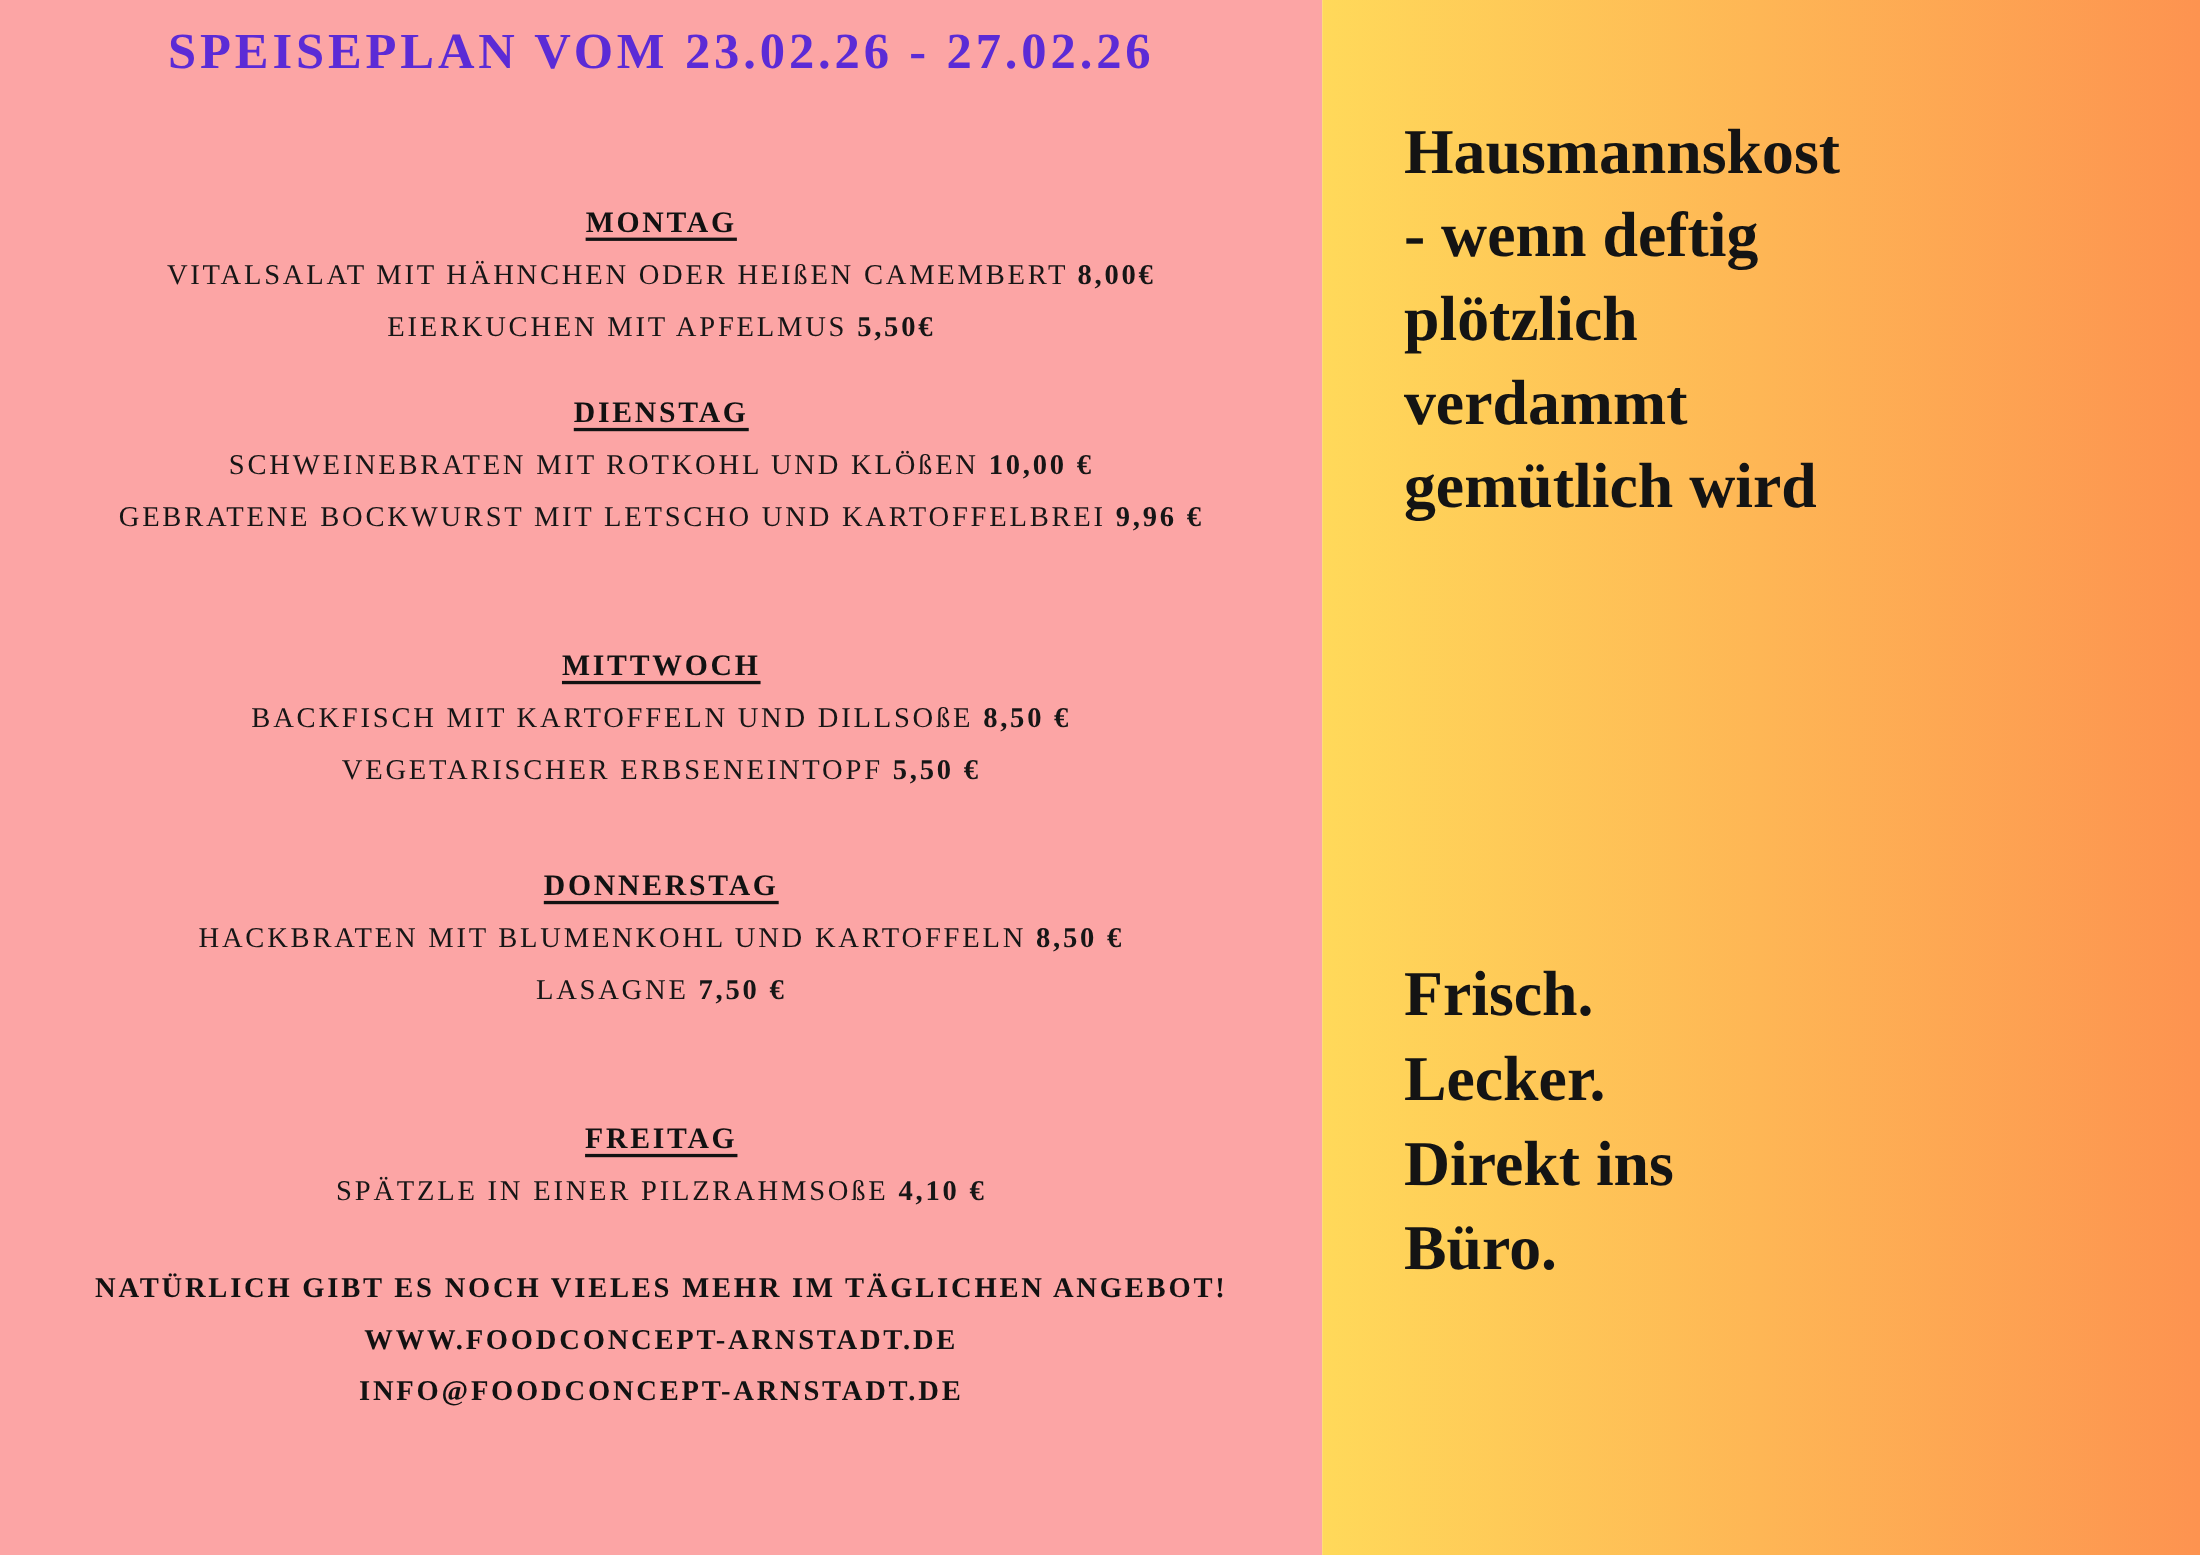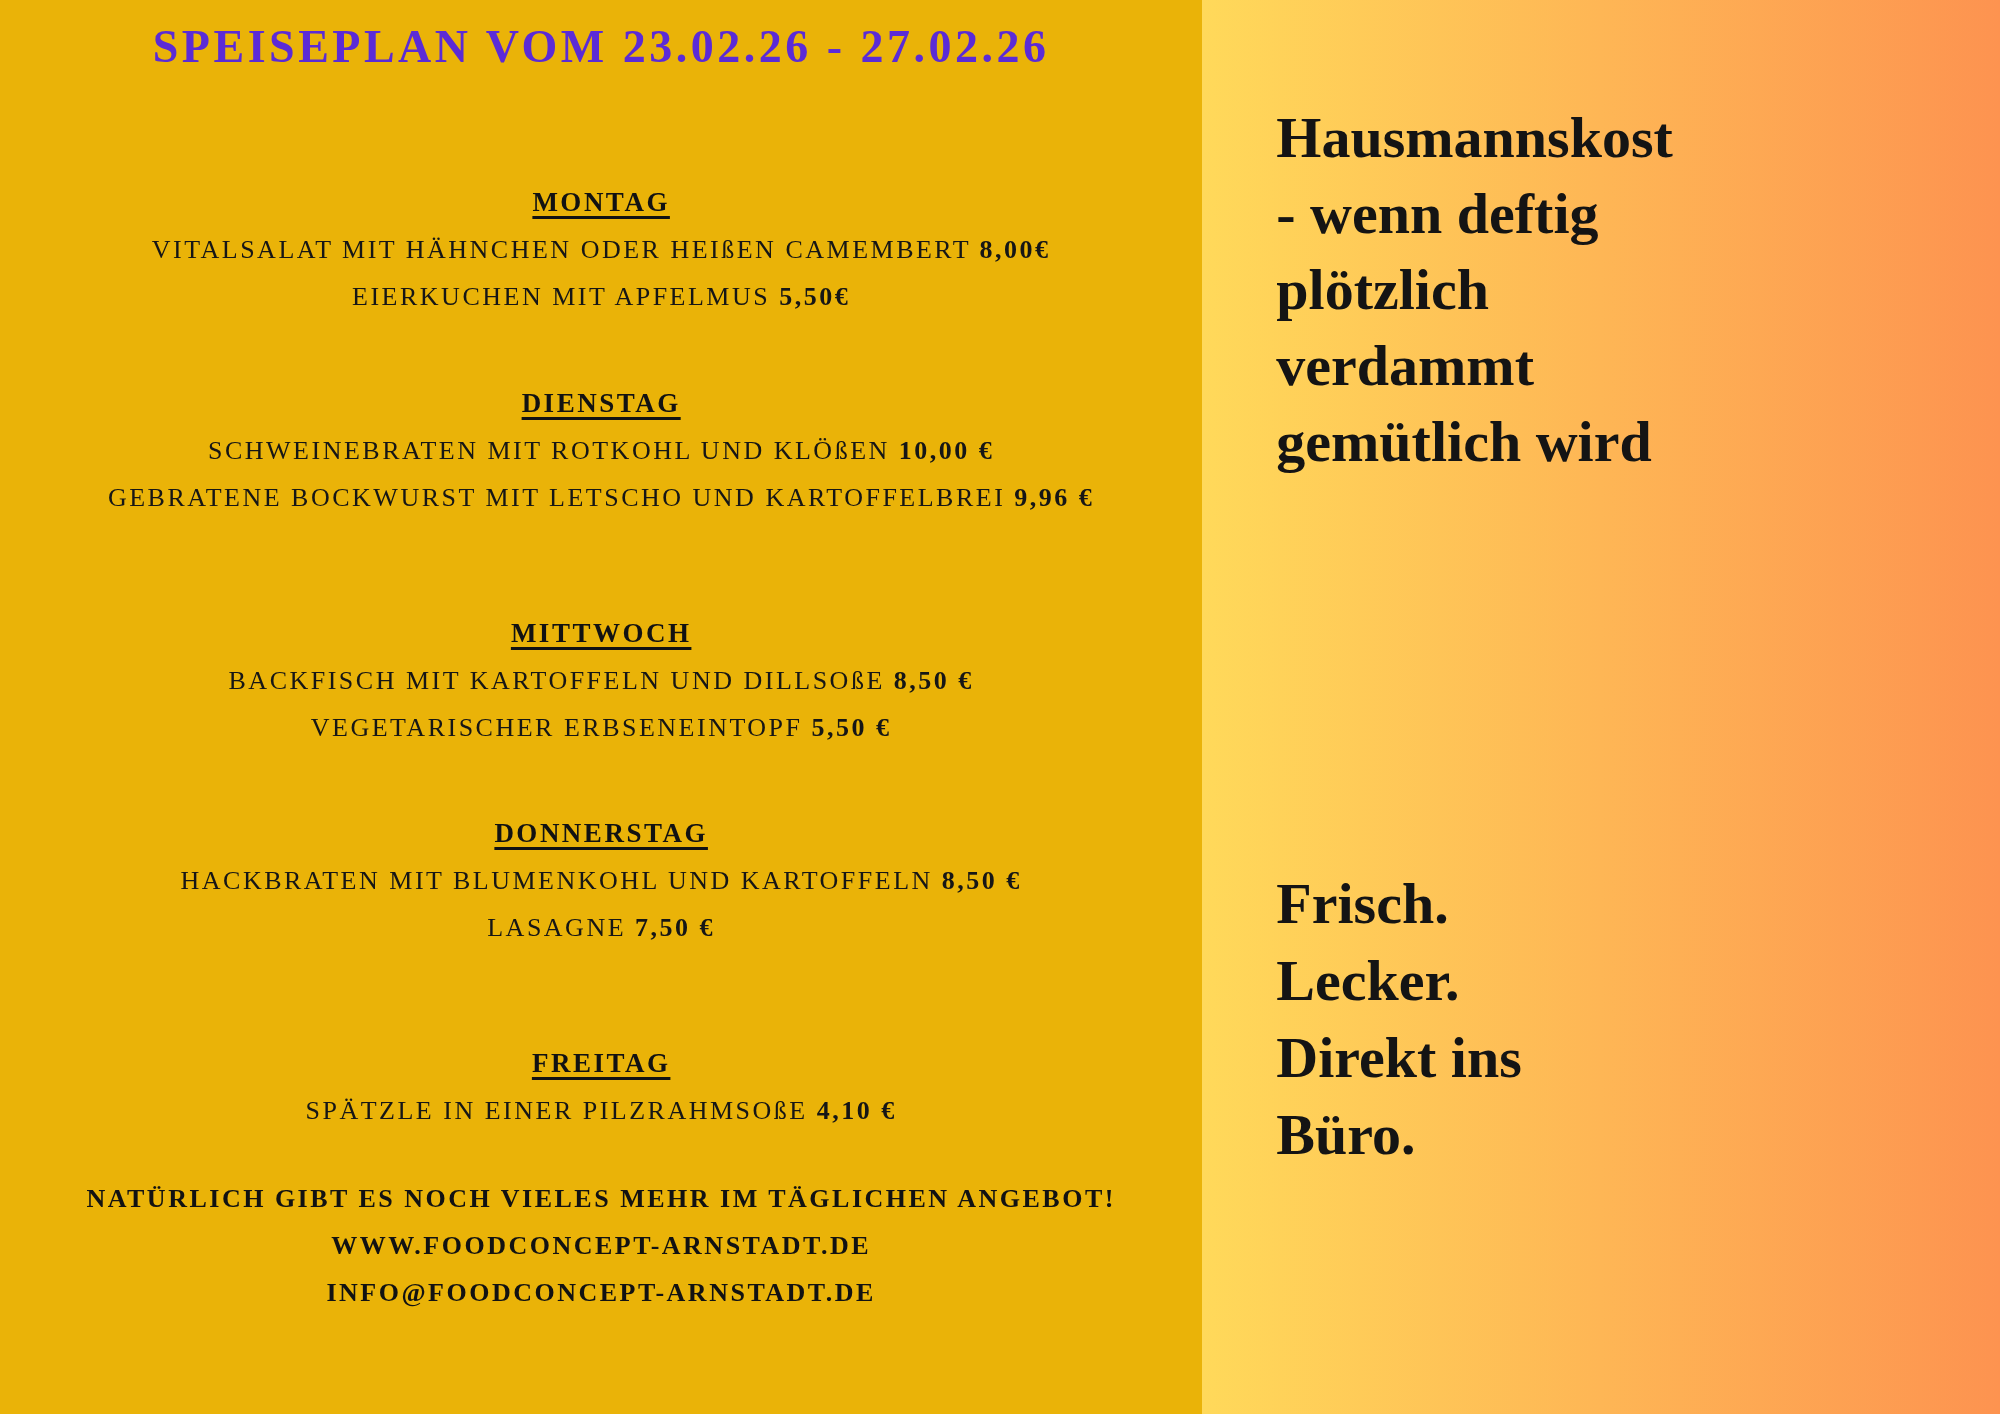--- a/index.html
+++ b/index.html
@@ -10,34 +10,34 @@
   }
   .page {
     width: 2000px; height: 1414px;
     display: flex; flex-direction: row;
     overflow: hidden;
   }
 
   
   .menu-col {
     width: 1296px; height: 100%;
-    background: #eab308;
+    background: #fca5a5;
     text-align: center;
     color: #121212;
   }
   .menu-title {
     margin-top: 20px;
     font-size: 46px;
     font-weight: bold;
     letter-spacing: 3.5px;
     color: #5b2bd6;
   }
   .menu-section { }
   .menu-section.s0 { margin-top: 106px; }
-  .menu-section.s1 { margin-top: 60px; }
+  .menu-section.s1 { margin-top: 32px; }
   .menu-section.s2 { margin-top: 89px; }
   .menu-section.s3 { margin-top: 59px; }
   .menu-section.s4 { margin-top: 89px; }
   .day-heading {
     font-size: 27px;
     font-weight: bold;
     letter-spacing: 2.5px;
     line-height: 47px;
     text-decoration: underline;
     text-decoration-thickness: 2.5px;

